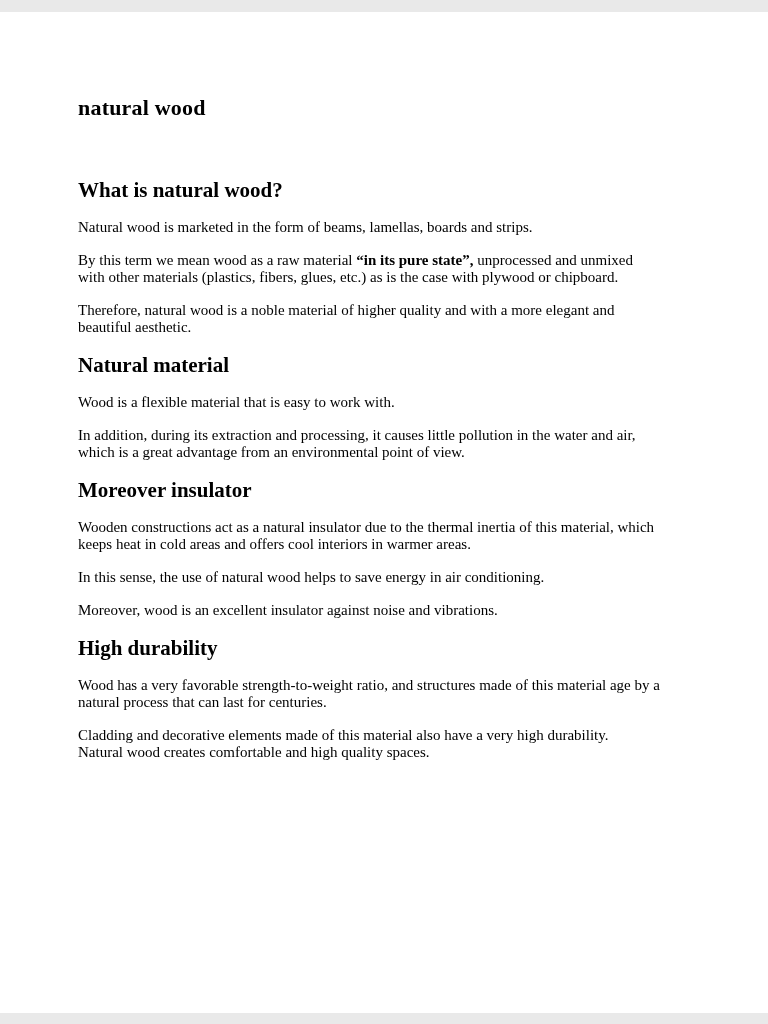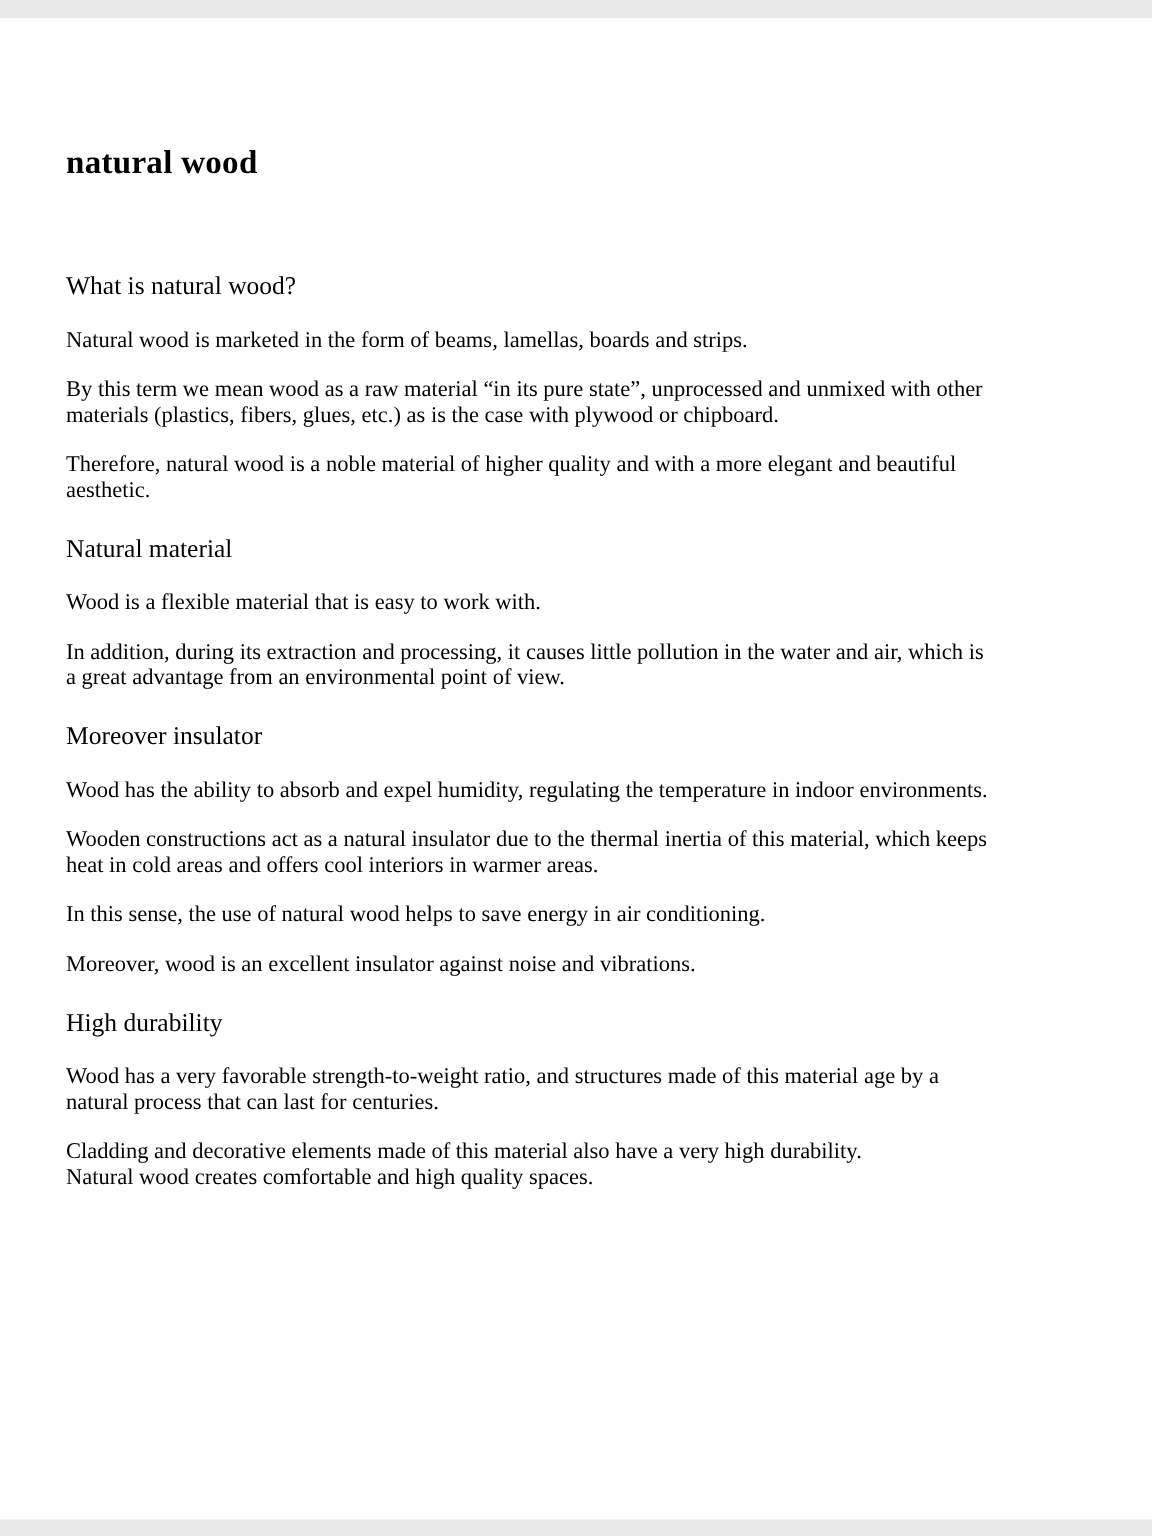--- a/index.html
+++ b/index.html
@@ -18,51 +18,51 @@
   .page {
     position: absolute;
     top: 12px;
     left: 0;
     width: 768px;
     height: 1001px;
     background: #ffffff;
     box-sizing: border-box;
   }
   .content {
-    padding: 0 91px 0 44px;
+    padding: 0 91px 0 78px;
   }
   .doc-title {
     font-size: 22px;
     font-weight: bold;
     line-height: 22px;
     margin: 85px 0 0 0;
     letter-spacing: 0.2px;
   }
   h2.section-heading {
-    font-size: 17px;
-    font-weight: normal;
+    font-size: 21px;
+    font-weight: bold;
     line-height: 17px;
     margin: 21px 0 0 0;
   }
   h2.first-heading {
     margin-top: 63px;
   }
   h2.spaced-heading {
   }
   p.para {
     font-size: 15px;
     line-height: 17px;
     margin: 16px 16px 0 0;
     font-weight: normal;
   }
   h2.section-heading + p.para {
     margin-top: 20px;
   }
   .bold-run {
-    font-weight: normal;
+    font-weight: bold;
   }
 </style>
 </head>
 <body>
 
 <div class="page">
   <div class="content">
 
     <h1 class="doc-title">natural wood</h1>
 
@@ -74,21 +74,20 @@
     </section>
 
     <section>
       <h2 class="section-heading spaced-heading">Natural material</h2>
       <p class="para">Wood is a flexible material that is easy to work with.</p>
       <p class="para">In addition, during its extraction and processing, it causes little pollution in the water and air, which is a great advantage from an environmental point of view.</p>
     </section>
 
     <section>
       <h2 class="section-heading">Moreover insulator</h2>
-      <p class="para">Wood has the ability to absorb and expel humidity, regulating the temperature in indoor environments.</p>
       <p class="para">Wooden constructions act as a natural insulator due to the thermal inertia of this material, which keeps heat in cold areas and offers cool interiors in warmer areas.</p>
       <p class="para">In this sense, the use of natural wood helps to save energy in air conditioning.</p>
       <p class="para">Moreover, wood is an excellent insulator against noise and vibrations.</p>
     </section>
 
     <section>
       <h2 class="section-heading">High durability</h2>
       <p class="para">Wood has a very favorable strength-to-weight ratio, and structures made of this material age by a natural process that can last for centuries.</p>
       <p class="para"><span>Cladding and decorative elements made of this material also have a very high durability.</span><br><span>Natural wood creates comfortable and high quality spaces.</span></p>
     </section>

